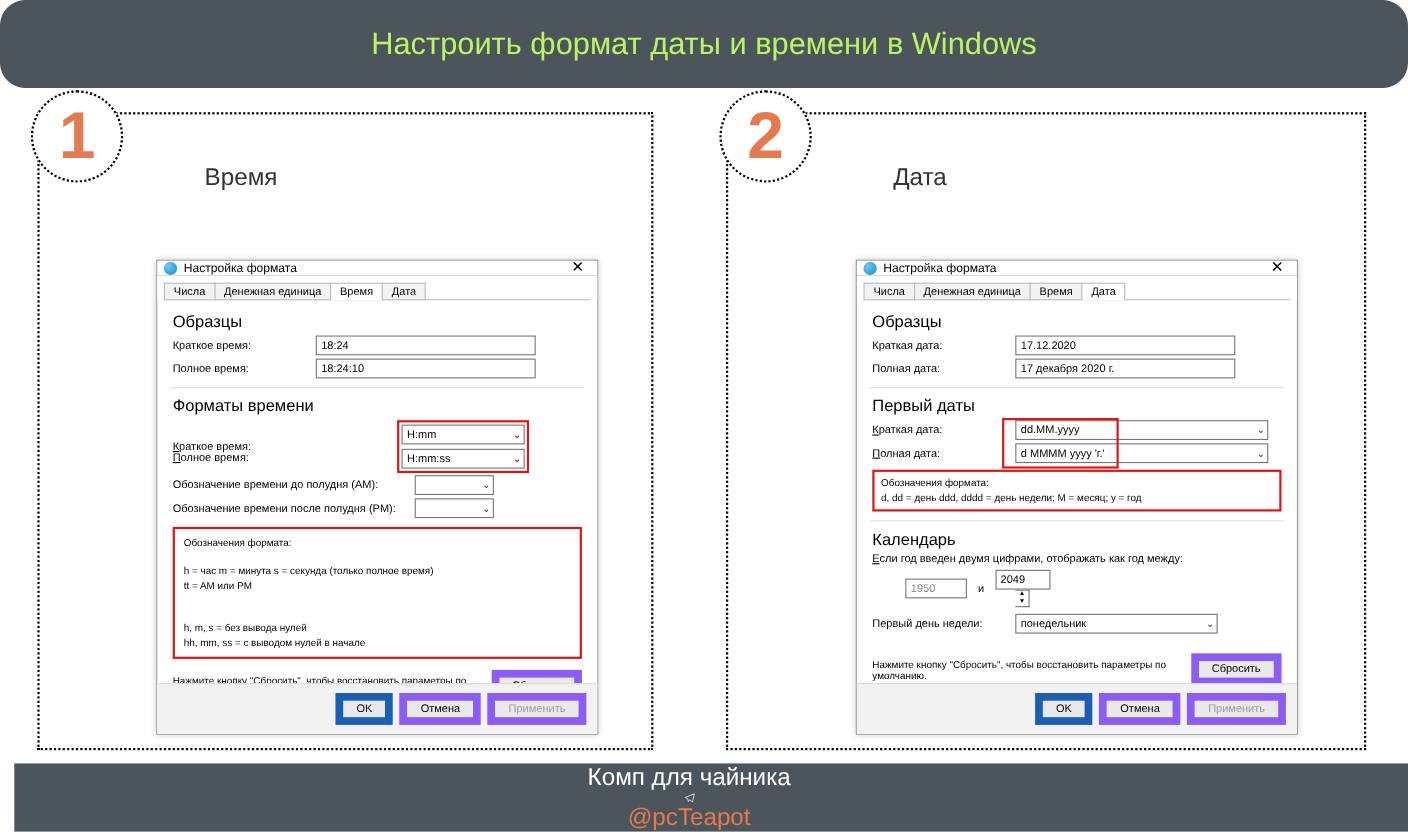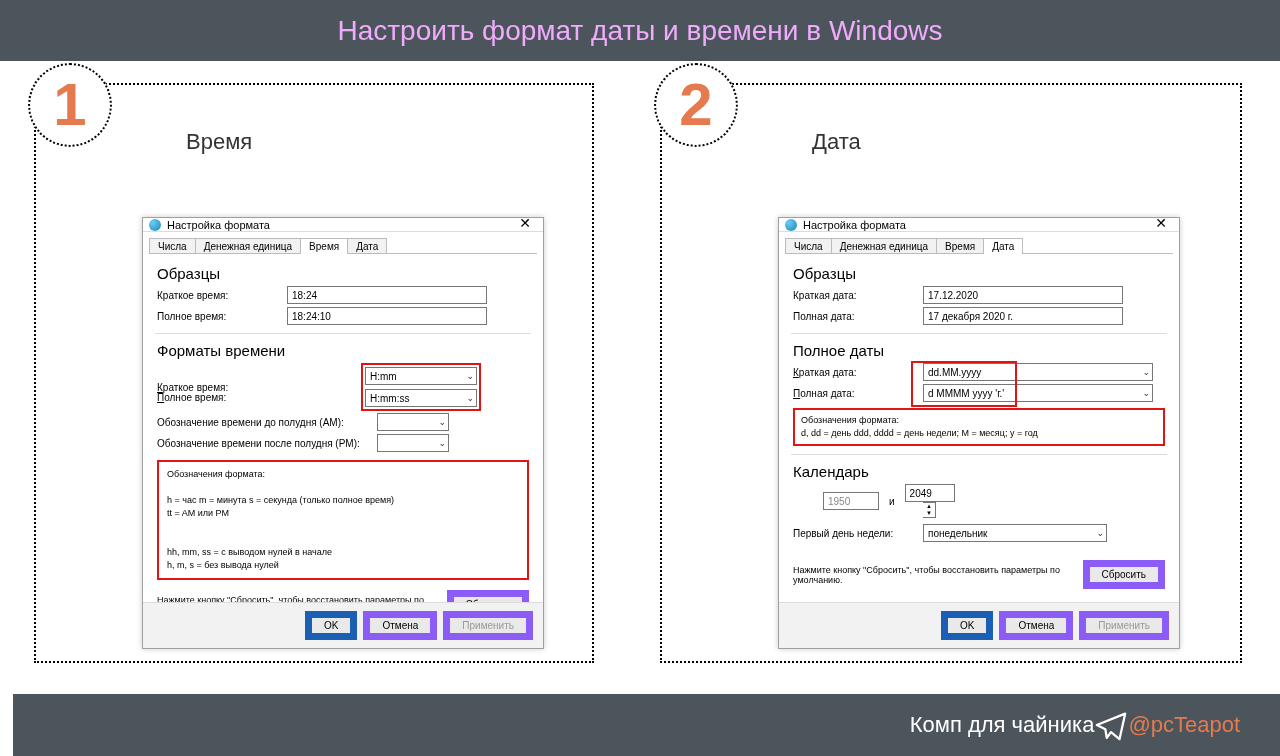--- a/index.html
+++ b/index.html
@@ -1,18 +1,18 @@
 <!DOCTYPE html>
 <html><head>
 <meta charset="utf-8">
 <style>
   * { box-sizing: border-box; margin: 0; padding: 0; }
   body { font-family: "Segoe UI", Tahoma, sans-serif; background: #fff; width: 1280px; height: 756px; overflow: hidden; }
-  .header-bar { background: #4c555c; color: #f0abfc; height: 61px; display: flex; align-items: center; justify-content: center; font-size: 28px; }
-  .footer-bar { position: absolute; bottom: 0; left: 13px; right: 0; background: #4c555c; color: #fff; height: 62px; display: flex; align-items: center; justify-content: flex-end; padding-right: 40px; font-size: 22px; gap: 0; }
+  .header-bar { background: #4c555c; color: #bef264; height: 80px; display: flex; align-items: center; justify-content: center; font-size: 28px; border-radius: 23px; }
+  .footer-bar { position: absolute; bottom: 0; left: 13px; right: 0; background: #4c555c; color: #fff; height: 62px; display: flex; align-items: center; justify-content: flex-end; padding-right: 40px; font-size: 22px; gap: 0; flex-direction: column; }
   .footer-bar .handle { color: #e57a4e; font-size: 22px; }
   .tg-icon { width: 34px; height: 34px; fill: #fff; }
   .stage { position: relative; height: 614px; }
   .panel { position: absolute; border: 2px dotted #000; background: #fff; }
   .panel.left  { left: 34px;  top: 22px; width: 560px; height: 580px; }
   .panel.right { left: 660px; top: 22px; width: 582px; height: 580px; }
   .badge { position: absolute; top: -22px; left: -8px; width: 84px; height: 84px; border-radius: 50%; background: #fff; border: 2px dotted #000; display: flex; align-items: center; justify-content: center; }
   .badge span { font-size: 60px; font-weight: 700; color: #e57a4e; line-height: 1; }
   .panel-title { position: absolute; top: 44px; left: 150px; font-size: 22px; color: #333; }
 
@@ -127,22 +127,22 @@
           <span class="lbl wide">Обозначение времени после полудня (PM):</span>
           <div class="combo" style="width:72px">
               <span class="caret">⌄</span>
             </div>
         </div>
         <div class="redbox legend" style="margin-top:8px">
           <div>Обозначения формата:</div><br>
           <div>h = час   m = минута   s = секунда (только полное время)</div>
           <div>tt = AM или PM</div><br>
           <br>
+          <div>h, m, s = без вывода нулей</div>
           <div>hh, mm, ss = с выводом нулей в начале</div>
-          <div>h, m, s = без вывода нулей</div>
         </div>
         <div class="footer-row">
           <div class="hint">Нажмите кнопку "Сбросить", чтобы восстановить параметры по умолчанию.</div>
           <button class="btn">Сбросить</button>
         </div>
       </div>
       <div class="dlg-buttons">
         <button class="btn primary">OK</button>
         <button class="btn">Отмена</button>
         <button class="btn disabled">Применить</button>
@@ -177,21 +177,21 @@
               <span>17.12.2020</span>
             </div>
         </div>
         <div class="row">
           <span class="lbl">Полная дата:</span>
           <div class="txtbox">
               <span>17 декабря 2020 г.</span>
             </div>
         </div>
         <div class="divider"></div>
-        <div class="group-title">Полное даты</div>
+        <div class="group-title">Первый даты</div>
 
         <div style="position:relative">
           <div class="redbox" style="position:absolute;left:118px;top:-2px;width:106px;height:46px;z-index:3;pointer-events:none"></div>
           <div class="row">
             <span class="lbl"><span class="underline">К</span>раткая дата:</span>
             <div class="combo full" style="width:230px">
                 <span>dd.MM.yyyy</span>
                 <span class="caret">⌄</span>
               </div>
           </div>
@@ -204,20 +204,21 @@
           </div>
         </div>
 
         <div class="redbox legend" style="margin-top:6px;padding:4px 6px">
           <div>Обозначения формата:</div>
           <div>d, dd = день  ddd, dddd = день недели; M = месяц; y = год</div>
         </div>
 
         <div class="divider"></div>
         <div class="group-title">Календарь</div>
+        <div style="font-size:10px;margin:2px 0 4px 0"><span class="underline">Е</span><span>сли год введен двумя цифрами, отображать как год между:</span></div>
         <div class="row" style="padding-left:30px">
           <div class="txtbox small" style="color:#888">
               <span>1950</span>
             </div>
           <span style="margin:0 10px">и</span>
           <div class="spin">
             <div class="txtbox small">
                 <span>2049</span>
               </div>
             <div class="ud">

